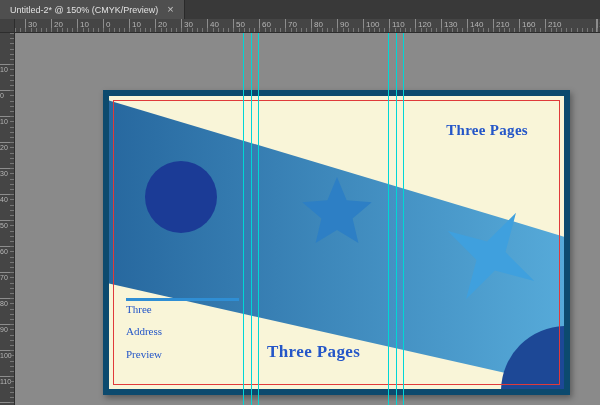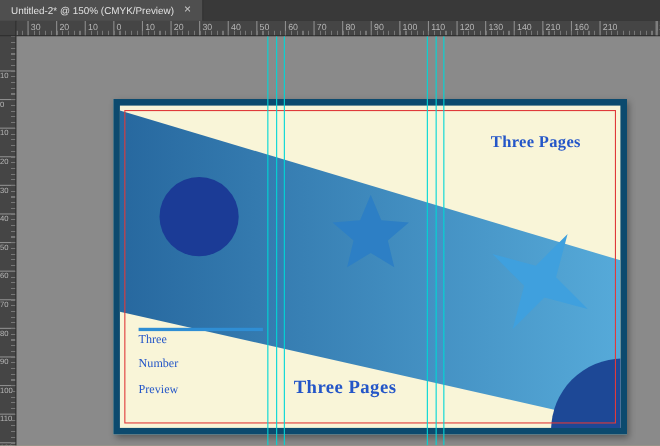--- a/index.html
+++ b/index.html
@@ -142,21 +142,21 @@
         <polygon points="100,50 60.6,60.6 50,100 39.4,60.6 0,50 39.4,39.4 50,0 60.6,39.4"></polygon>
       </svg>
 
       <div class="blob"></div>
 
       <div class="heading heading-top">Three Pages</div>
       <div class="heading heading-bottom">Three Pages</div>
 
       <div class="contact-line"></div>
       <div class="contact-label" style="top:207px">Three</div>
-      <div class="contact-label" style="top:229px">Number</div>
+      <div class="contact-label" style="top:229px">Address</div>
       <div class="contact-label" style="top:252px">Preview</div>
 
       <div class="red-margin"></div>
     </div>
 
   <div class="guide" style="left: 228px;"></div>
       <div class="guide" style="left: 236px;"></div>
       <div class="guide" style="left: 243px;"></div>
       <div class="guide" style="left: 373px;"></div>
       <div class="guide" style="left: 381px;"></div>

